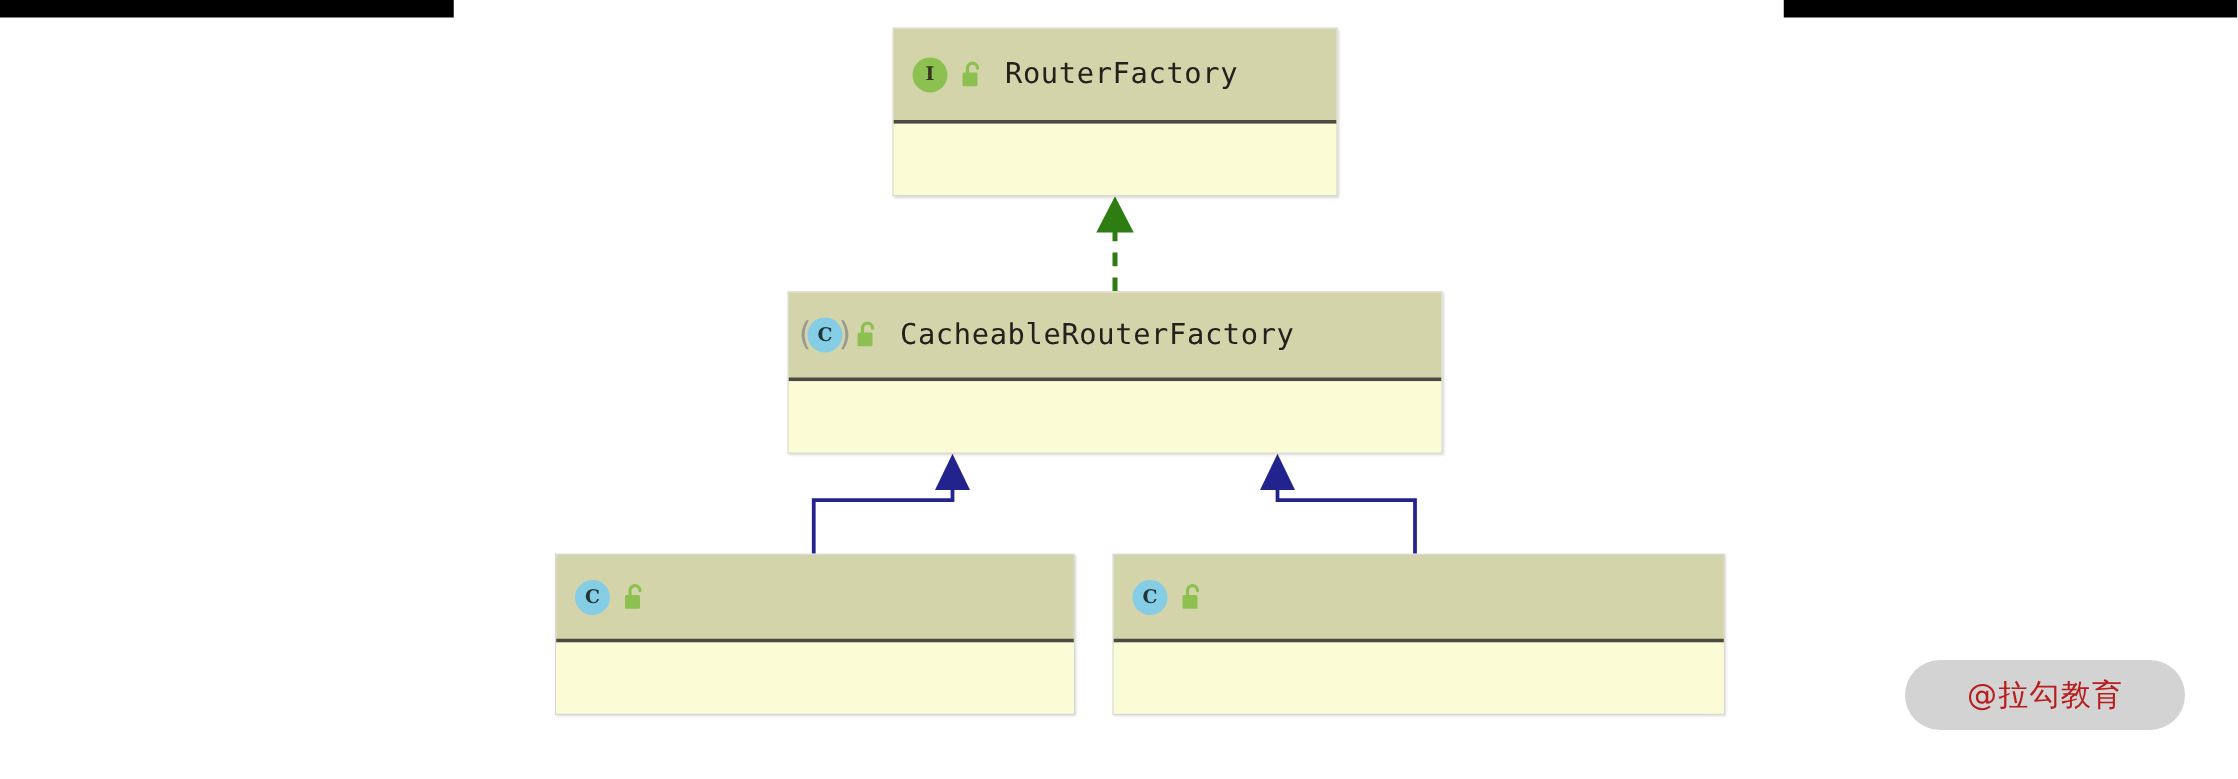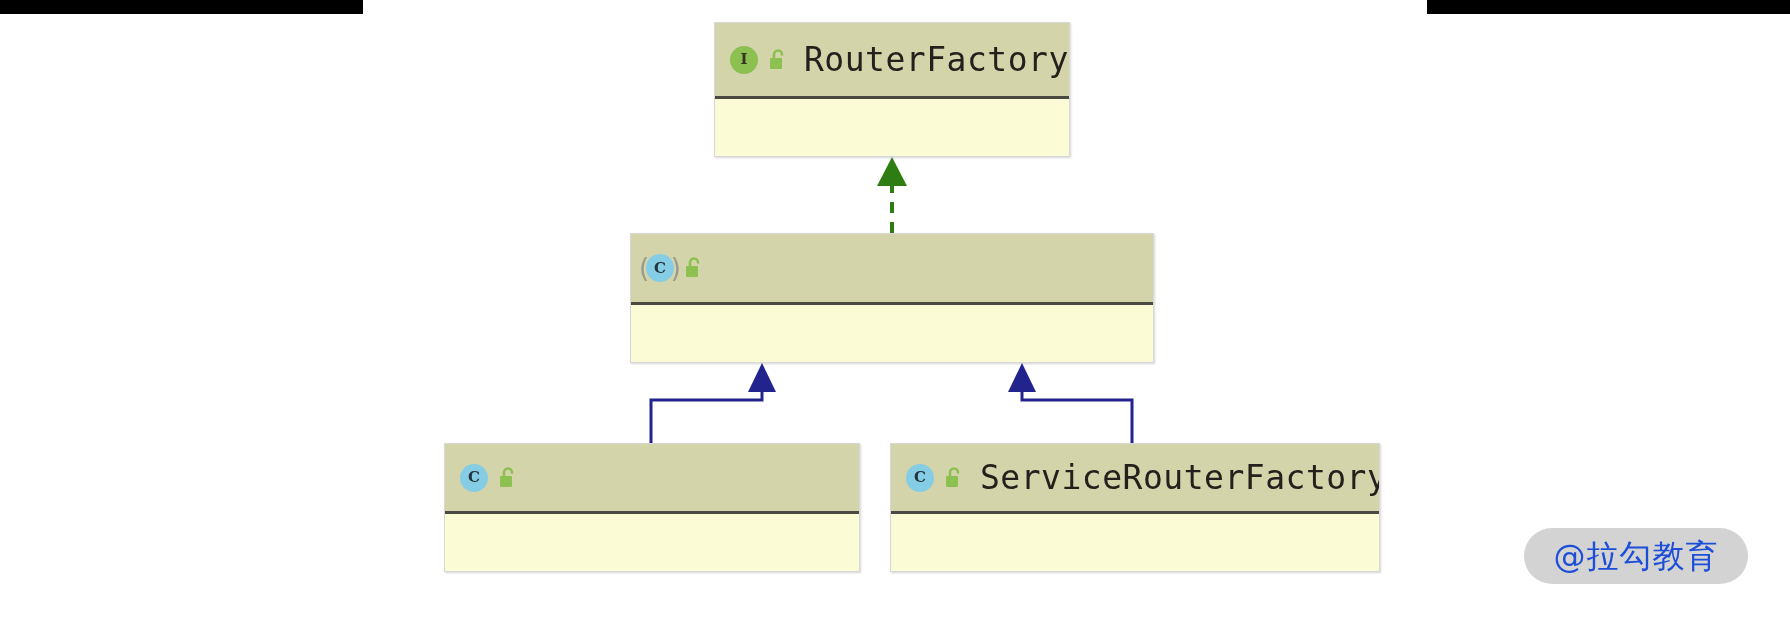--- a/index.html
+++ b/index.html
@@ -47,21 +47,21 @@
     height: 54px;
     white-space: nowrap;
     overflow: hidden;
   }
   .uml-body {
     box-sizing: border-box;
     background: #fbfbd6;
   }
   .uml-title {
     font-family: "DejaVu Sans Mono", "Liberation Mono", monospace;
-    font-size: 33px;
+    font-size: 23px;
     color: #24201c;
     letter-spacing: 0.5px;
     margin-left: 16px;
     line-height: 1;
   }
 
   
   .icon-slot {
     position: relative;
     width: 30px;
@@ -128,22 +128,22 @@
     width: 224px;
     height: 56px;
     background: #d3d3d3;
     border-radius: 28px;
     display: flex;
     align-items: center;
     justify-content: center;
   }
   #watermark .wm-text {
     font-family: "DejaVu Sans", "Liberation Sans", sans-serif;
-    font-size: 32px;
-    color: #1d4ed8;
+    font-size: 24px;
+    color: #b91c1c;
     letter-spacing: 1px;
     line-height: 1;
   }
 </style>
 </head>
 <body>
 
 <div id="canvas">
 
   <div class="blackbar" id="blackbar-left"></div>
@@ -189,20 +189,21 @@
         <span class="abstract-bracket left">(</span>
         <span class="type-badge type-class">C</span>
         <span class="abstract-bracket right">)</span>
       </span>
       <span class="lock-slot">
         <svg width="20" height="24" viewBox="0 0 20 24" xmlns="http://www.w3.org/2000/svg">
           <path d="M7 10 V6.5 A4 4 0 0 1 15 6.5" fill="none" stroke="#8cc152" stroke-width="2.6" stroke-linecap="round"></path>
           <rect x="3" y="10" width="12" height="11" rx="1.2" fill="#8cc152"></rect>
         </svg>
       </span>
+      <span class="uml-title">CacheableRouterFactory</span>
     </div>
     <div class="uml-body" style="height:56px;"></div>
   </div>
 
   <div class="uml-box" style="left:444px; top:443px; width:416px; height:129px;">
     <div class="uml-header" style="height:70px;">
       <span class="icon-slot">
         <span class="type-badge type-class">C</span>
       </span>
       <span class="lock-slot">
@@ -219,21 +220,20 @@
     <div class="uml-header" style="height:70px;">
       <span class="icon-slot">
         <span class="type-badge type-class">C</span>
       </span>
       <span class="lock-slot">
         <svg width="20" height="24" viewBox="0 0 20 24" xmlns="http://www.w3.org/2000/svg">
           <path d="M7 10 V6.5 A4 4 0 0 1 15 6.5" fill="none" stroke="#8cc152" stroke-width="2.6" stroke-linecap="round"></path>
           <rect x="3" y="10" width="12" height="11" rx="1.2" fill="#8cc152"></rect>
         </svg>
       </span>
-      <span class="uml-title">ServiceRouterFactory</span>
     </div>
     <div class="uml-body" style="height:56px;"></div>
   </div>
 
   <div id="watermark">
     <span class="wm-text">@拉勾教育</span>
   </div>
 
 </div>
 

